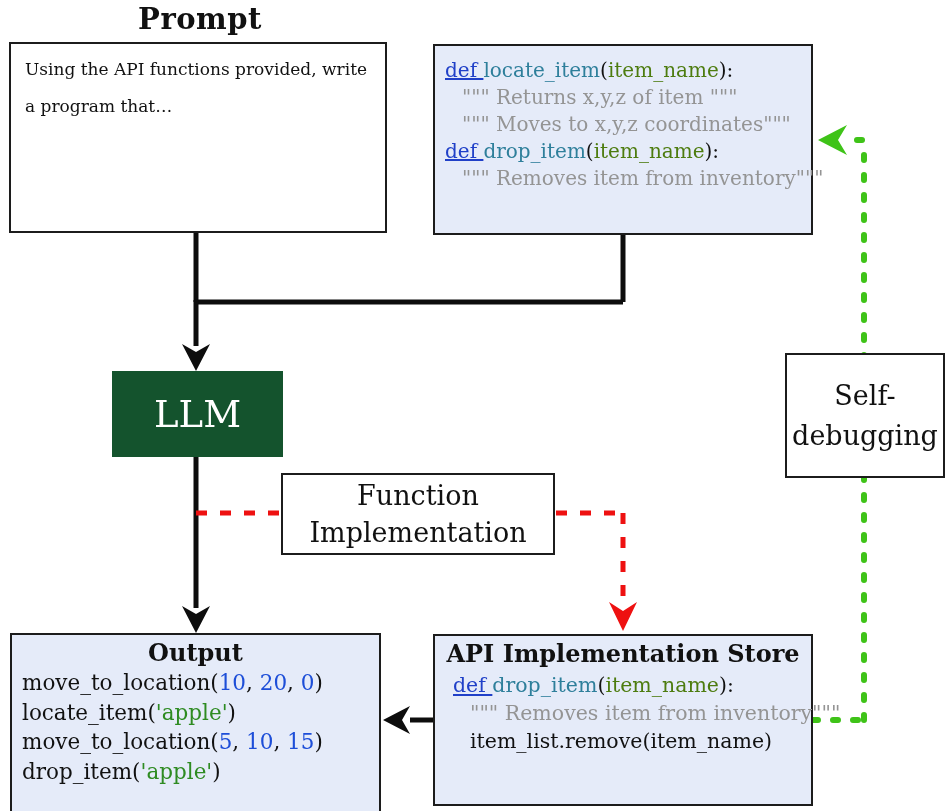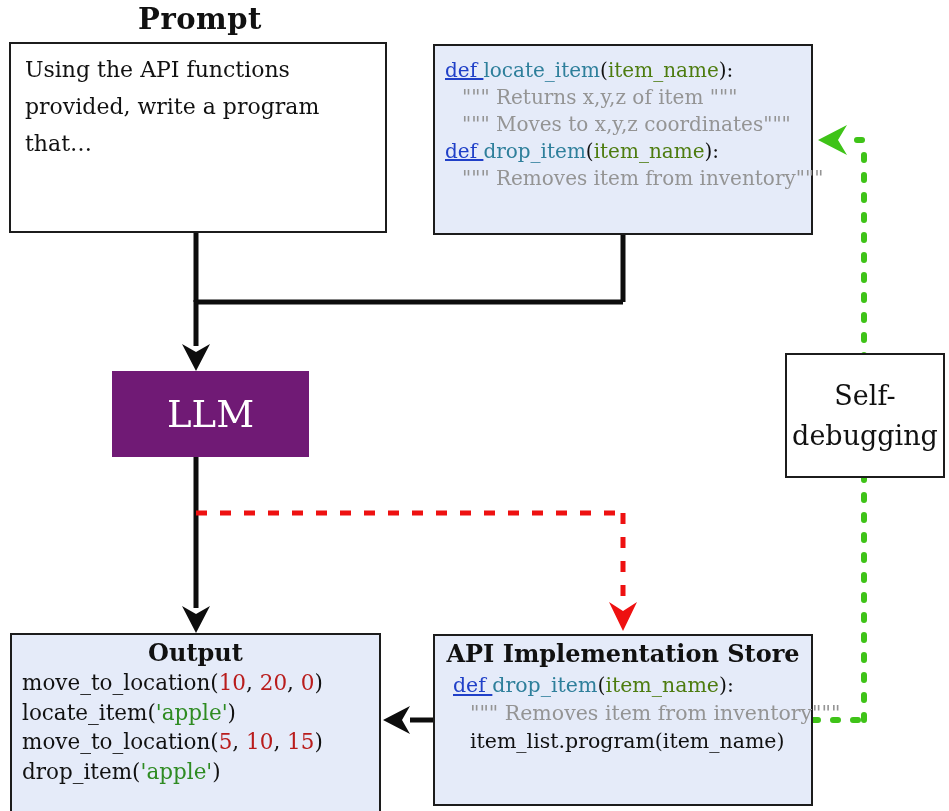--- a/index.html
+++ b/index.html
@@ -11,28 +11,28 @@
   .box{position:absolute;box-sizing:border-box;z-index:1;}
   .heading{
     position:absolute;z-index:1;font-weight:bold;font-size:29px;color:#111;
     text-align:center;letter-spacing:0.5px;
   }
   #prompt-title{left:60px;top:2px;width:280px;}
   #apidef-title{left:470px;top:2px;width:310px;}
 
   #prompt-box{
     left:9px;top:42px;width:378px;height:191px;background:#ffffff;
-    border:2px solid #1c1c1c;padding:7px 14px;font-size:22px;line-height:37px;color:#111;
+    border:2px solid #1c1c1c;padding:7px 14px;font-size:17px;line-height:37px;color:#111;
   }
   #apidef-box{
     left:433px;top:44px;width:380px;height:191px;background:#e5ebf9;
     border:2px solid #1c1c1c;padding:11px 0 0 10px;font-size:20px;line-height:27px;
   }
   #llm-box{
-    left:112px;top:371px;width:197px;height:86px;background:#701a75;
+    left:112px;top:371px;width:171px;height:86px;background:#14532d;
     display:flex;align-items:center;justify-content:center;
     color:#ffffff;font-size:37px;
   }
   #funcimpl-box{
     left:281px;top:473px;width:274px;height:82px;background:#ffffff;
     border:2px solid #1c1c1c;display:flex;flex-direction:column;align-items:center;
     justify-content:center;font-size:27px;line-height:37px;color:#111;
   }
   #selfdbg-box{
     left:785px;top:353px;width:160px;height:125px;background:#ffffff;
@@ -51,21 +51,21 @@
   #output-box .box-title{margin-left:-10px;}
   #store-box .box-title{margin-left:-18px;margin-bottom:2px;}
 
   .code-line{white-space:pre;color:#111;}
   .code-line.indent{padding-left:17px;}
   .tok-kw{color:#2040c8;text-decoration:underline;}
   .tok-fn{color:#2e7f9b;}
   .tok-par{color:#4d7c0f;}
   .tok-doc{color:#949494;}
   .tok-pl{color:#111;}
-  .tok-num{color:#b91c1c;}
+  .tok-num{color:#1d4ed8;}
   .tok-str{color:#2e8b22;}
 
   .line-black{stroke:#0d0d0d;stroke-width:5;fill:none;}
   .line-red{stroke:#ee1111;stroke-width:5;fill:none;stroke-dasharray:11 13;}
   .line-green{stroke:#3fc318;stroke-width:6;fill:none;stroke-dasharray:5 15;stroke-linecap:round;}
   .head-black{fill:#0d0d0d;}
   .head-red{fill:#ee1111;}
   .head-green{fill:#3fc318;}
 </style>
 </head>
@@ -108,20 +108,24 @@
         <div class="code-line indent"><span class="tok-doc">""" Moves to x,y,z coordinates"""</span></div>
         <div class="code-line"><span class="tok-kw">def </span><span class="tok-fn">drop_item</span><span class="tok-pl">(</span><span class="tok-par">item_name</span><span class="tok-pl">):</span></div>
         <div class="code-line indent"><span class="tok-doc">""" Removes item from inventory"""</span></div>
       </div>
   </div>
 
   <div class="box" id="llm-box">
     <span>LLM</span>
   </div>
 
+  <div class="box" id="funcimpl-box">
+    <span>Function</span>
+    <span>Implementation</span>
+  </div>
 
   <div class="box" id="selfdbg-box">
     <span>Self-</span>
     <span>debugging</span>
   </div>
 
   <div class="box" id="output-box">
     <div class="box-title">Output</div>
     <div>
         <div class="code-line"><span class="tok-pl">move_to_location(</span><span class="tok-num">10</span><span class="tok-pl">, </span><span class="tok-num">20</span><span class="tok-pl">, </span><span class="tok-num">0</span><span class="tok-pl">)</span></div>
@@ -129,17 +133,17 @@
         <div class="code-line"><span class="tok-pl">move_to_location(</span><span class="tok-num">5</span><span class="tok-pl">, </span><span class="tok-num">10</span><span class="tok-pl">, </span><span class="tok-num">15</span><span class="tok-pl">)</span></div>
         <div class="code-line"><span class="tok-pl">drop_item(</span><span class="tok-str">'apple'</span><span class="tok-pl">)</span></div>
       </div>
   </div>
 
   <div class="box" id="store-box">
     <div class="box-title">API Implementation Store</div>
     <div>
         <div class="code-line"><span class="tok-kw">def </span><span class="tok-fn">drop_item</span><span class="tok-pl">(</span><span class="tok-par">item_name</span><span class="tok-pl">):</span></div>
         <div class="code-line indent"><span class="tok-doc">""" Removes item from inventory"""</span></div>
-        <div class="code-line indent"><span class="tok-pl">item_list.program(item_name)</span></div>
+        <div class="code-line indent"><span class="tok-pl">item_list.remove(item_name)</span></div>
       </div>
   </div>
 
 </div>
 
 </body></html>

